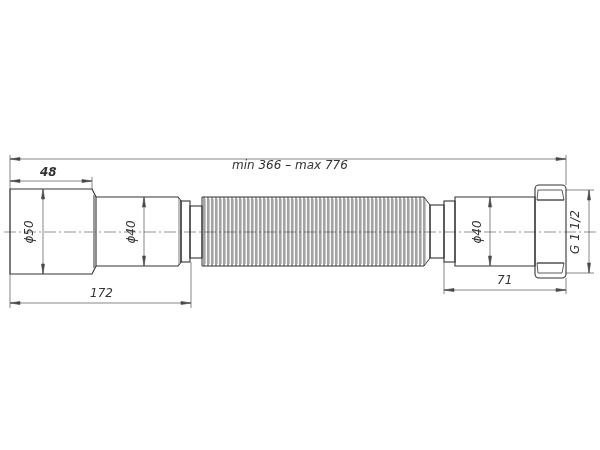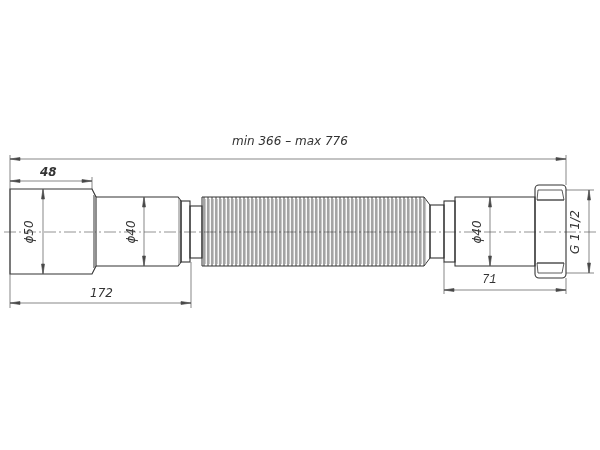--- a/index.html
+++ b/index.html
@@ -190,21 +190,21 @@
       <line x1="490" y1="197" x2="490" y2="266"></line>
       <polygon points="490,197 488.5,207 491.5,207"></polygon>
       <polygon points="490,266 488.5,256 491.5,256"></polygon>
 
       <line x1="589" y1="190" x2="589" y2="273"></line>
       <polygon points="589,190 587.5,200 590.5,200"></polygon>
       <polygon points="589,273 587.5,263 590.5,263"></polygon>
     </g>
   </svg>
 
-  <span class="lbl" style="left:232px;top:135px;">min 366 – max 776</span>
+  <span class="lbl" style="left:232px;top:159px;">min 366 – max 776</span>
   <span class="lbl" style="left:40px;top:166px;font-weight:bold;">48</span>
   <span class="lbl" style="left:90px;top:287px;">172</span>
-  <span class="lbl" style="left:482px;top:274px;font-family:Liberation Mono, monospace;">71</span>
+  <span class="lbl" style="left:497px;top:274px;">71</span>
   <span class="lbl vert" style="left:17px;top:226px;">ϕ50</span>
   <span class="lbl vert" style="left:119px;top:226px;">ϕ40</span>
   <span class="lbl vert" style="left:465px;top:226px;">ϕ40</span>
   <span class="lbl vert" style="left:553px;top:226px;">G 1 1/2</span>
 </div>
 
 </body></html>

